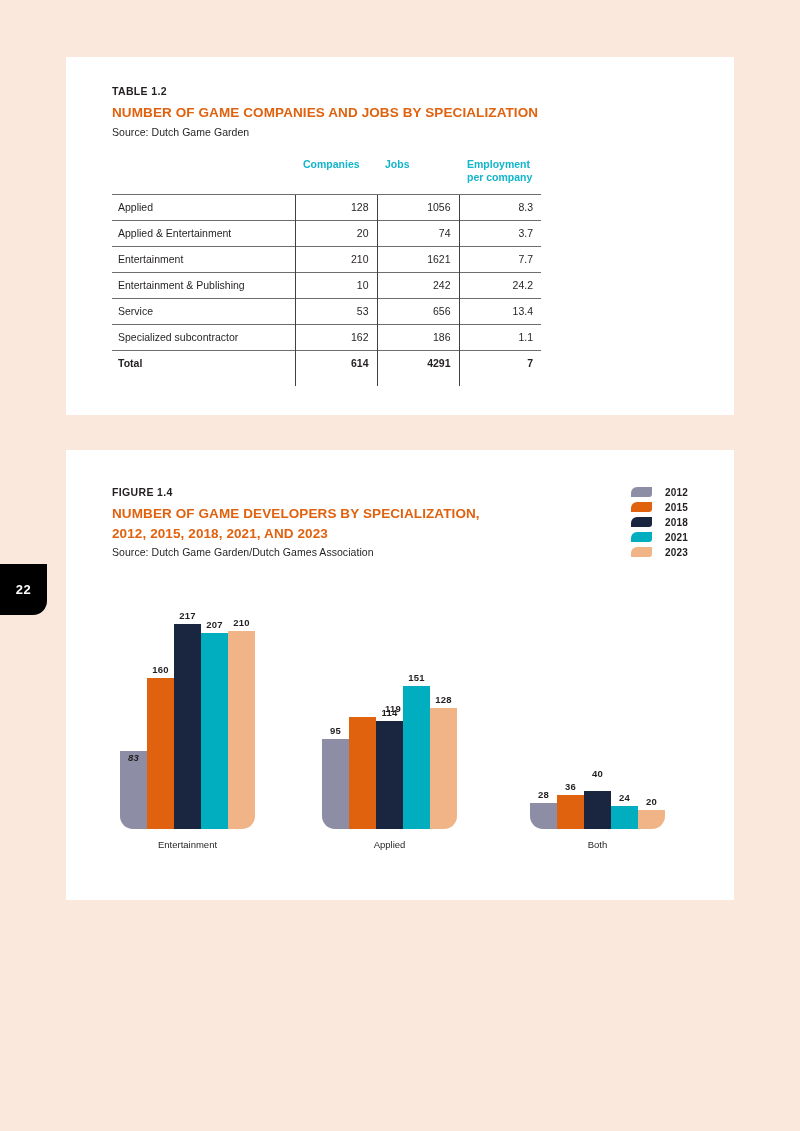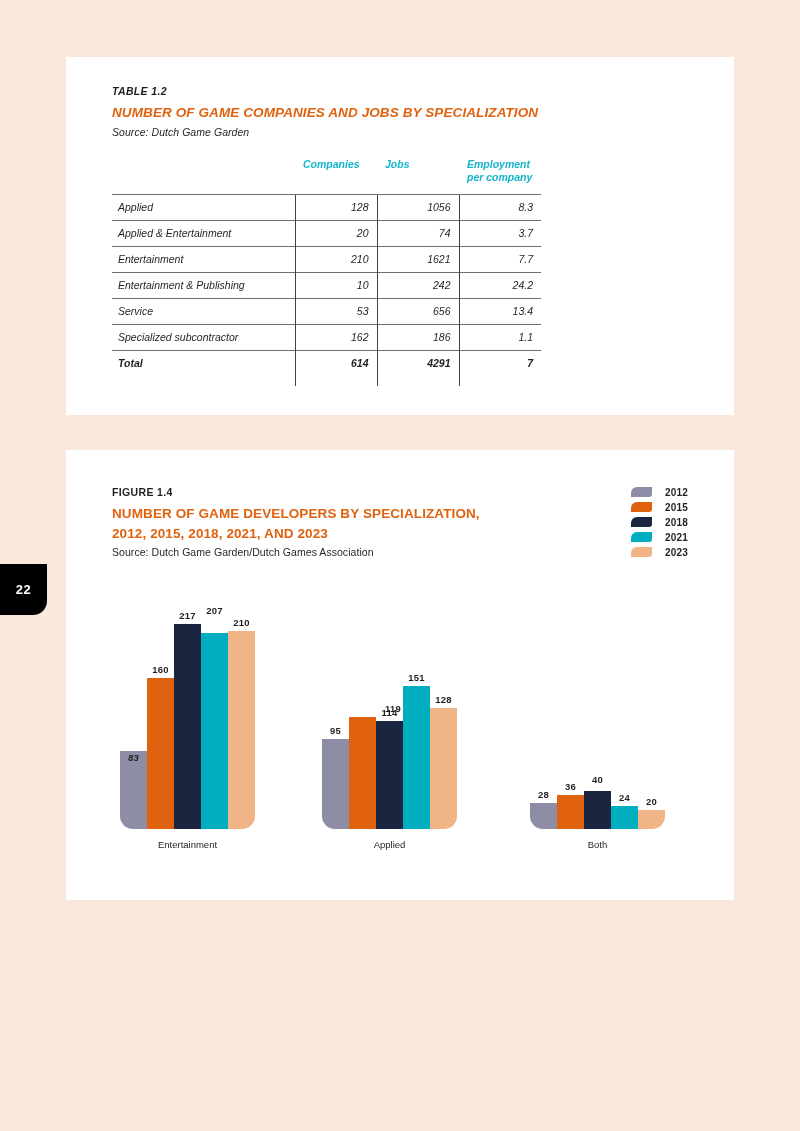--- a/index.html
+++ b/index.html
@@ -35,21 +35,21 @@
   }
 
   
   .card {
     position: absolute;
     background: #ffffff;
     left: 66px;
     width: 668px;
     box-sizing: border-box;
   }
-  .card-table  { top: 57px;  height: 358px; padding: 28px 46px 0 46px; font-style: italic; }
+  .card-table  { top: 57px;  height: 358px; padding: 28px 46px 0 46px; }
   .card-figure { top: 450px; height: 450px; padding: 36px 46px 0 46px; }
 
   
   .kicker {
     font-size: 10.5px;
     font-weight: bold;
     color: #231f20;
     letter-spacing: .35px;
     margin: 0 0 6px 0;
   }
@@ -344,21 +344,21 @@
             </div>
             <div class="bar-wrap" style="width: 27px;">
               <span class="bar-value" style="bottom: 154px;">160</span>
               <div class="bar" style="height: 151px; background: rgb(224, 98, 15);"></div>
             </div>
             <div class="bar-wrap" style="width: 27px;">
               <span class="bar-value" style="bottom: 208px; text-align: center;">217</span>
               <div class="bar" style="height: 205px; background: rgb(26, 38, 63);"></div>
             </div>
             <div class="bar-wrap" style="width: 27px;">
-              <span class="bar-value" style="bottom: 213px;">207</span>
+              <span class="bar-value" style="bottom: 199px;">207</span>
               <div class="bar" style="height: 196px; background: rgb(0, 174, 192);"></div>
             </div>
             <div class="bar-wrap" style="width: 27px;">
               <span class="bar-value" style="bottom: 201px;">210</span>
               <div class="bar" style="height: 198px; background: rgb(240, 180, 135);"></div>
             </div>
           </div>
           <div class="group-label" style="bottom: -21px;">Entertainment</div>
         </div>
         <div class="bar-group" style="left: 210px; width: 135px;">
@@ -390,21 +390,21 @@
           <div class="bars" style="width: 135px;">
             <div class="bar-wrap" style="width: 27px;">
               <span class="bar-value" style="bottom: 29px;">28</span>
               <div class="bar" style="height: 26px; background: rgb(141, 141, 165);"></div>
             </div>
             <div class="bar-wrap" style="width: 27px;">
               <span class="bar-value" style="bottom: 37px;">36</span>
               <div class="bar" style="height: 34px; background: rgb(224, 98, 15);"></div>
             </div>
             <div class="bar-wrap" style="width: 27px;">
-              <span class="bar-value" style="bottom: 44px;">40</span>
+              <span class="bar-value" style="bottom: 50px;">40</span>
               <div class="bar" style="height: 38px; background: rgb(26, 38, 63);"></div>
             </div>
             <div class="bar-wrap" style="width: 27px;">
               <span class="bar-value" style="bottom: 26px; margin-top: 44px;">24</span>
               <div class="bar" style="height: 23px; background: rgb(0, 174, 192);"></div>
             </div>
             <div class="bar-wrap" style="width: 27px;">
               <span class="bar-value" style="bottom: 22px;">20</span>
               <div class="bar" style="height: 19px; background: rgb(240, 180, 135);"></div>
             </div>

